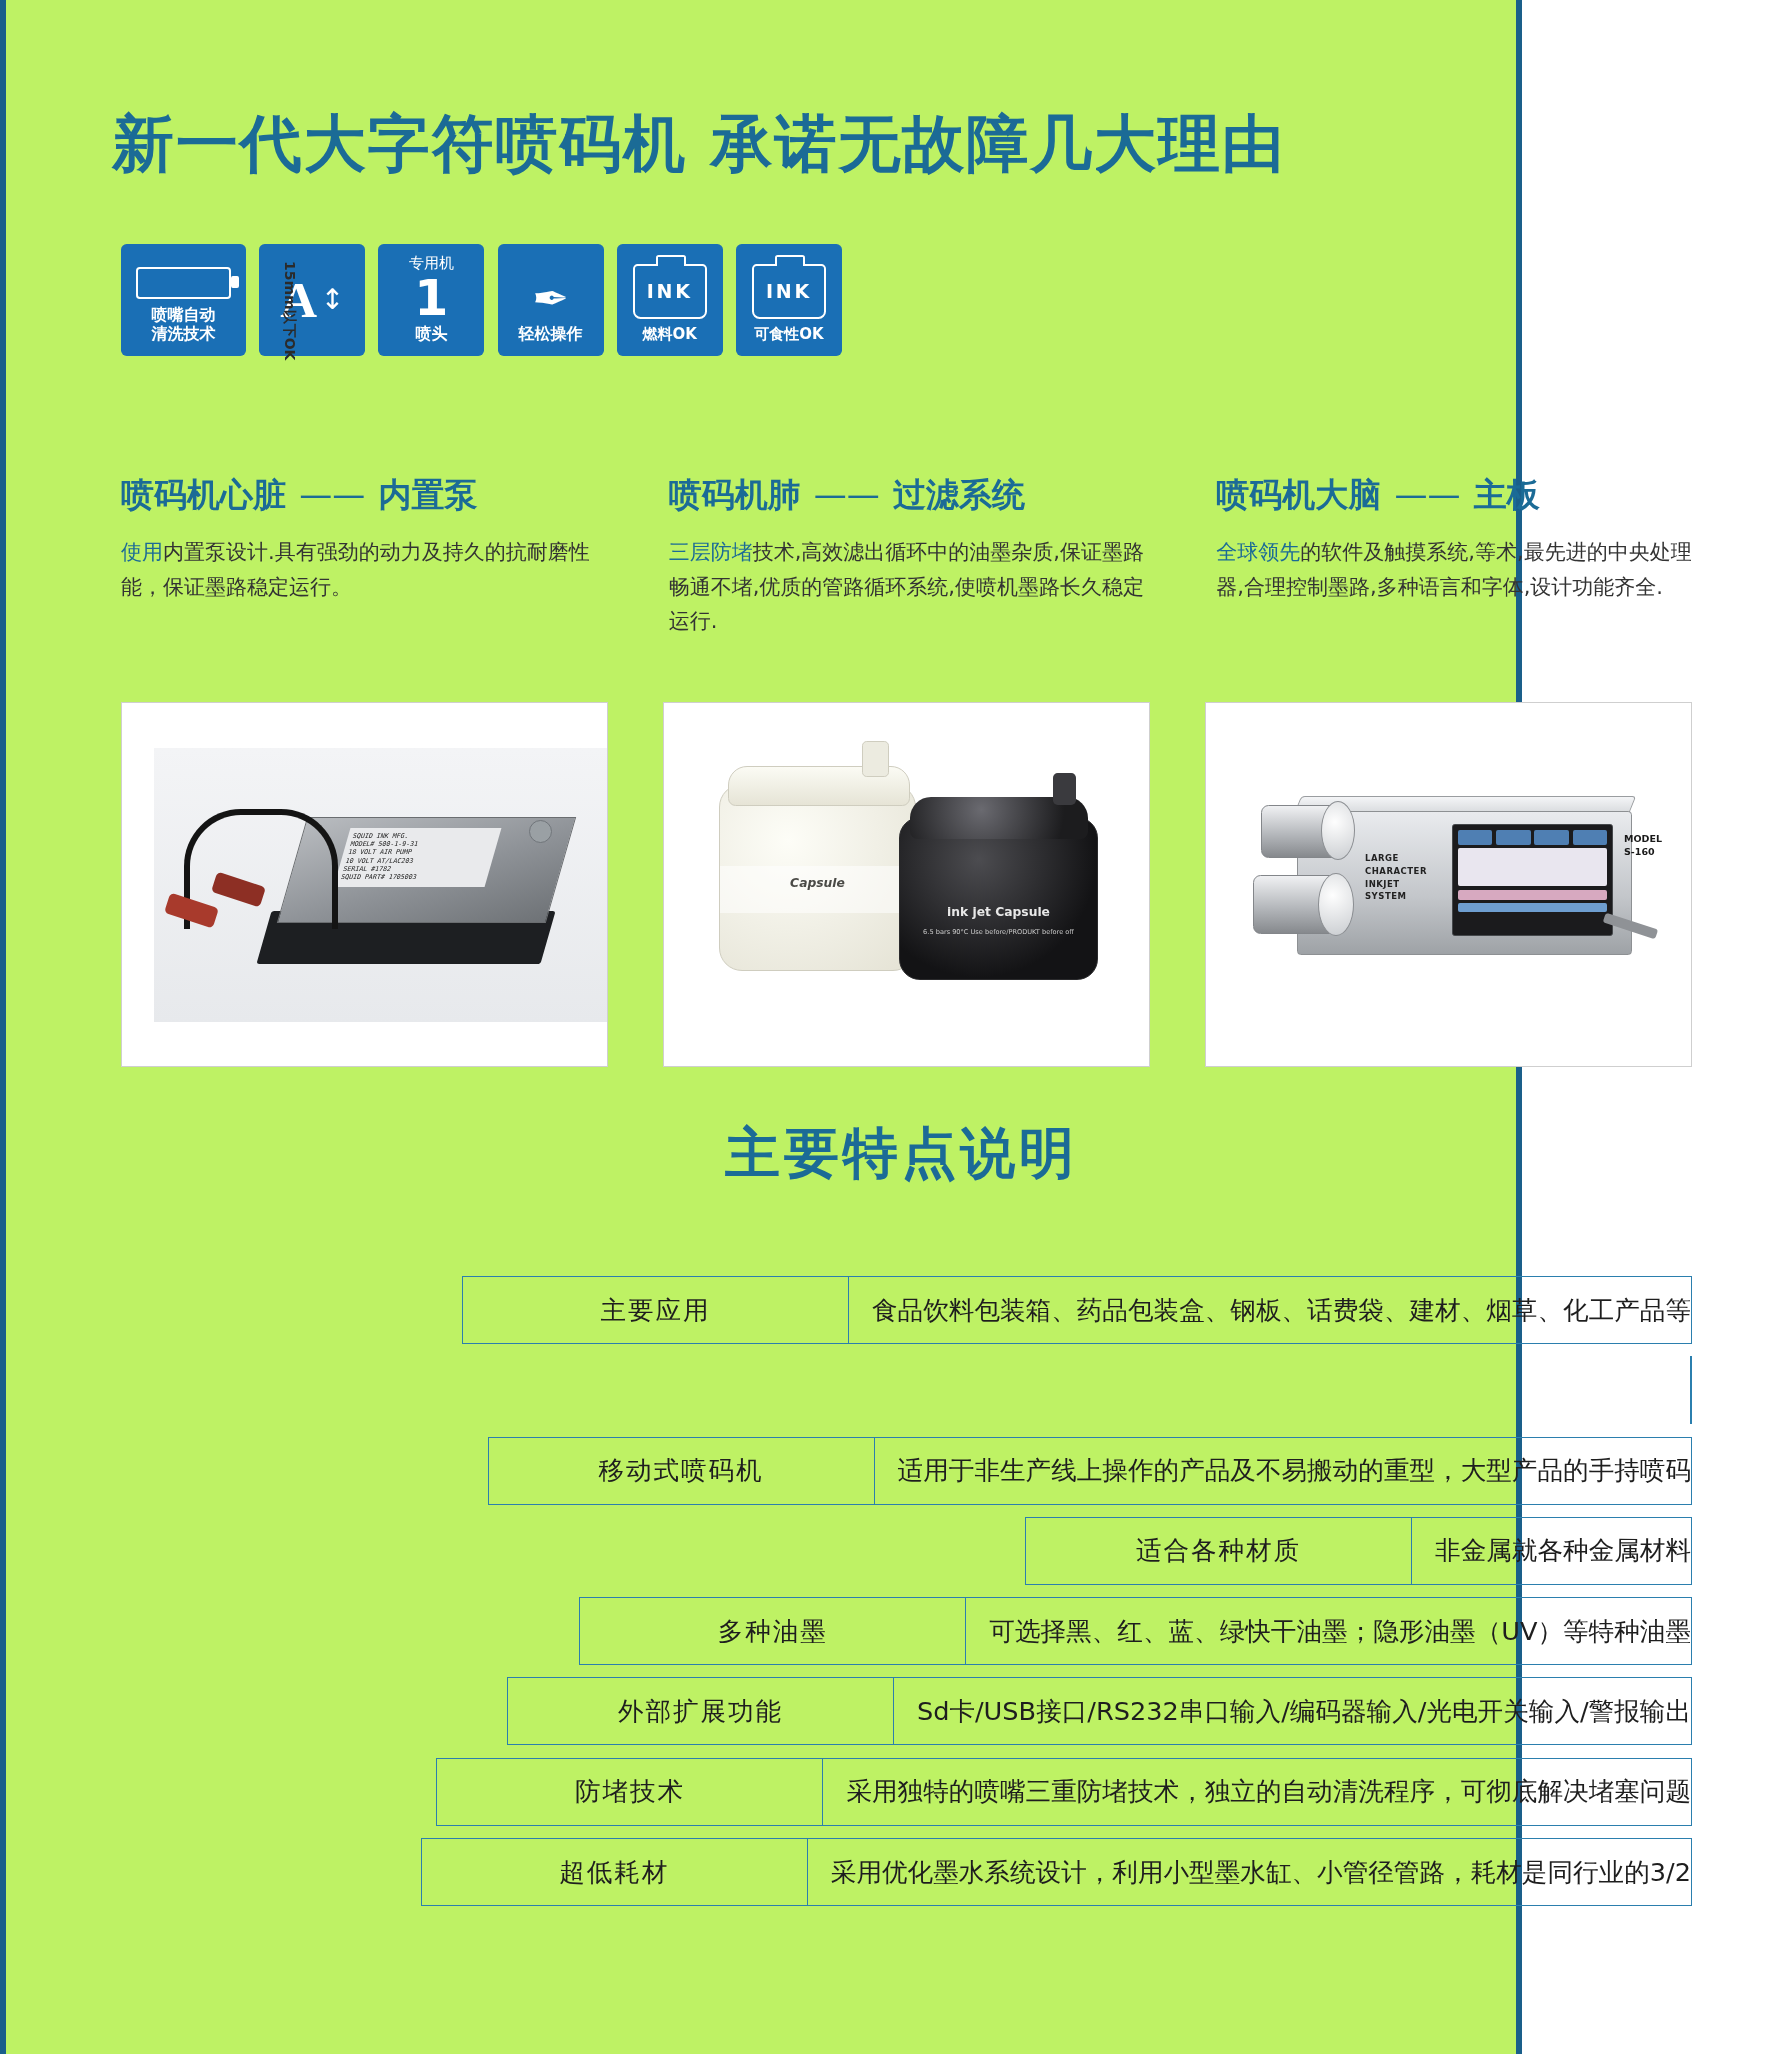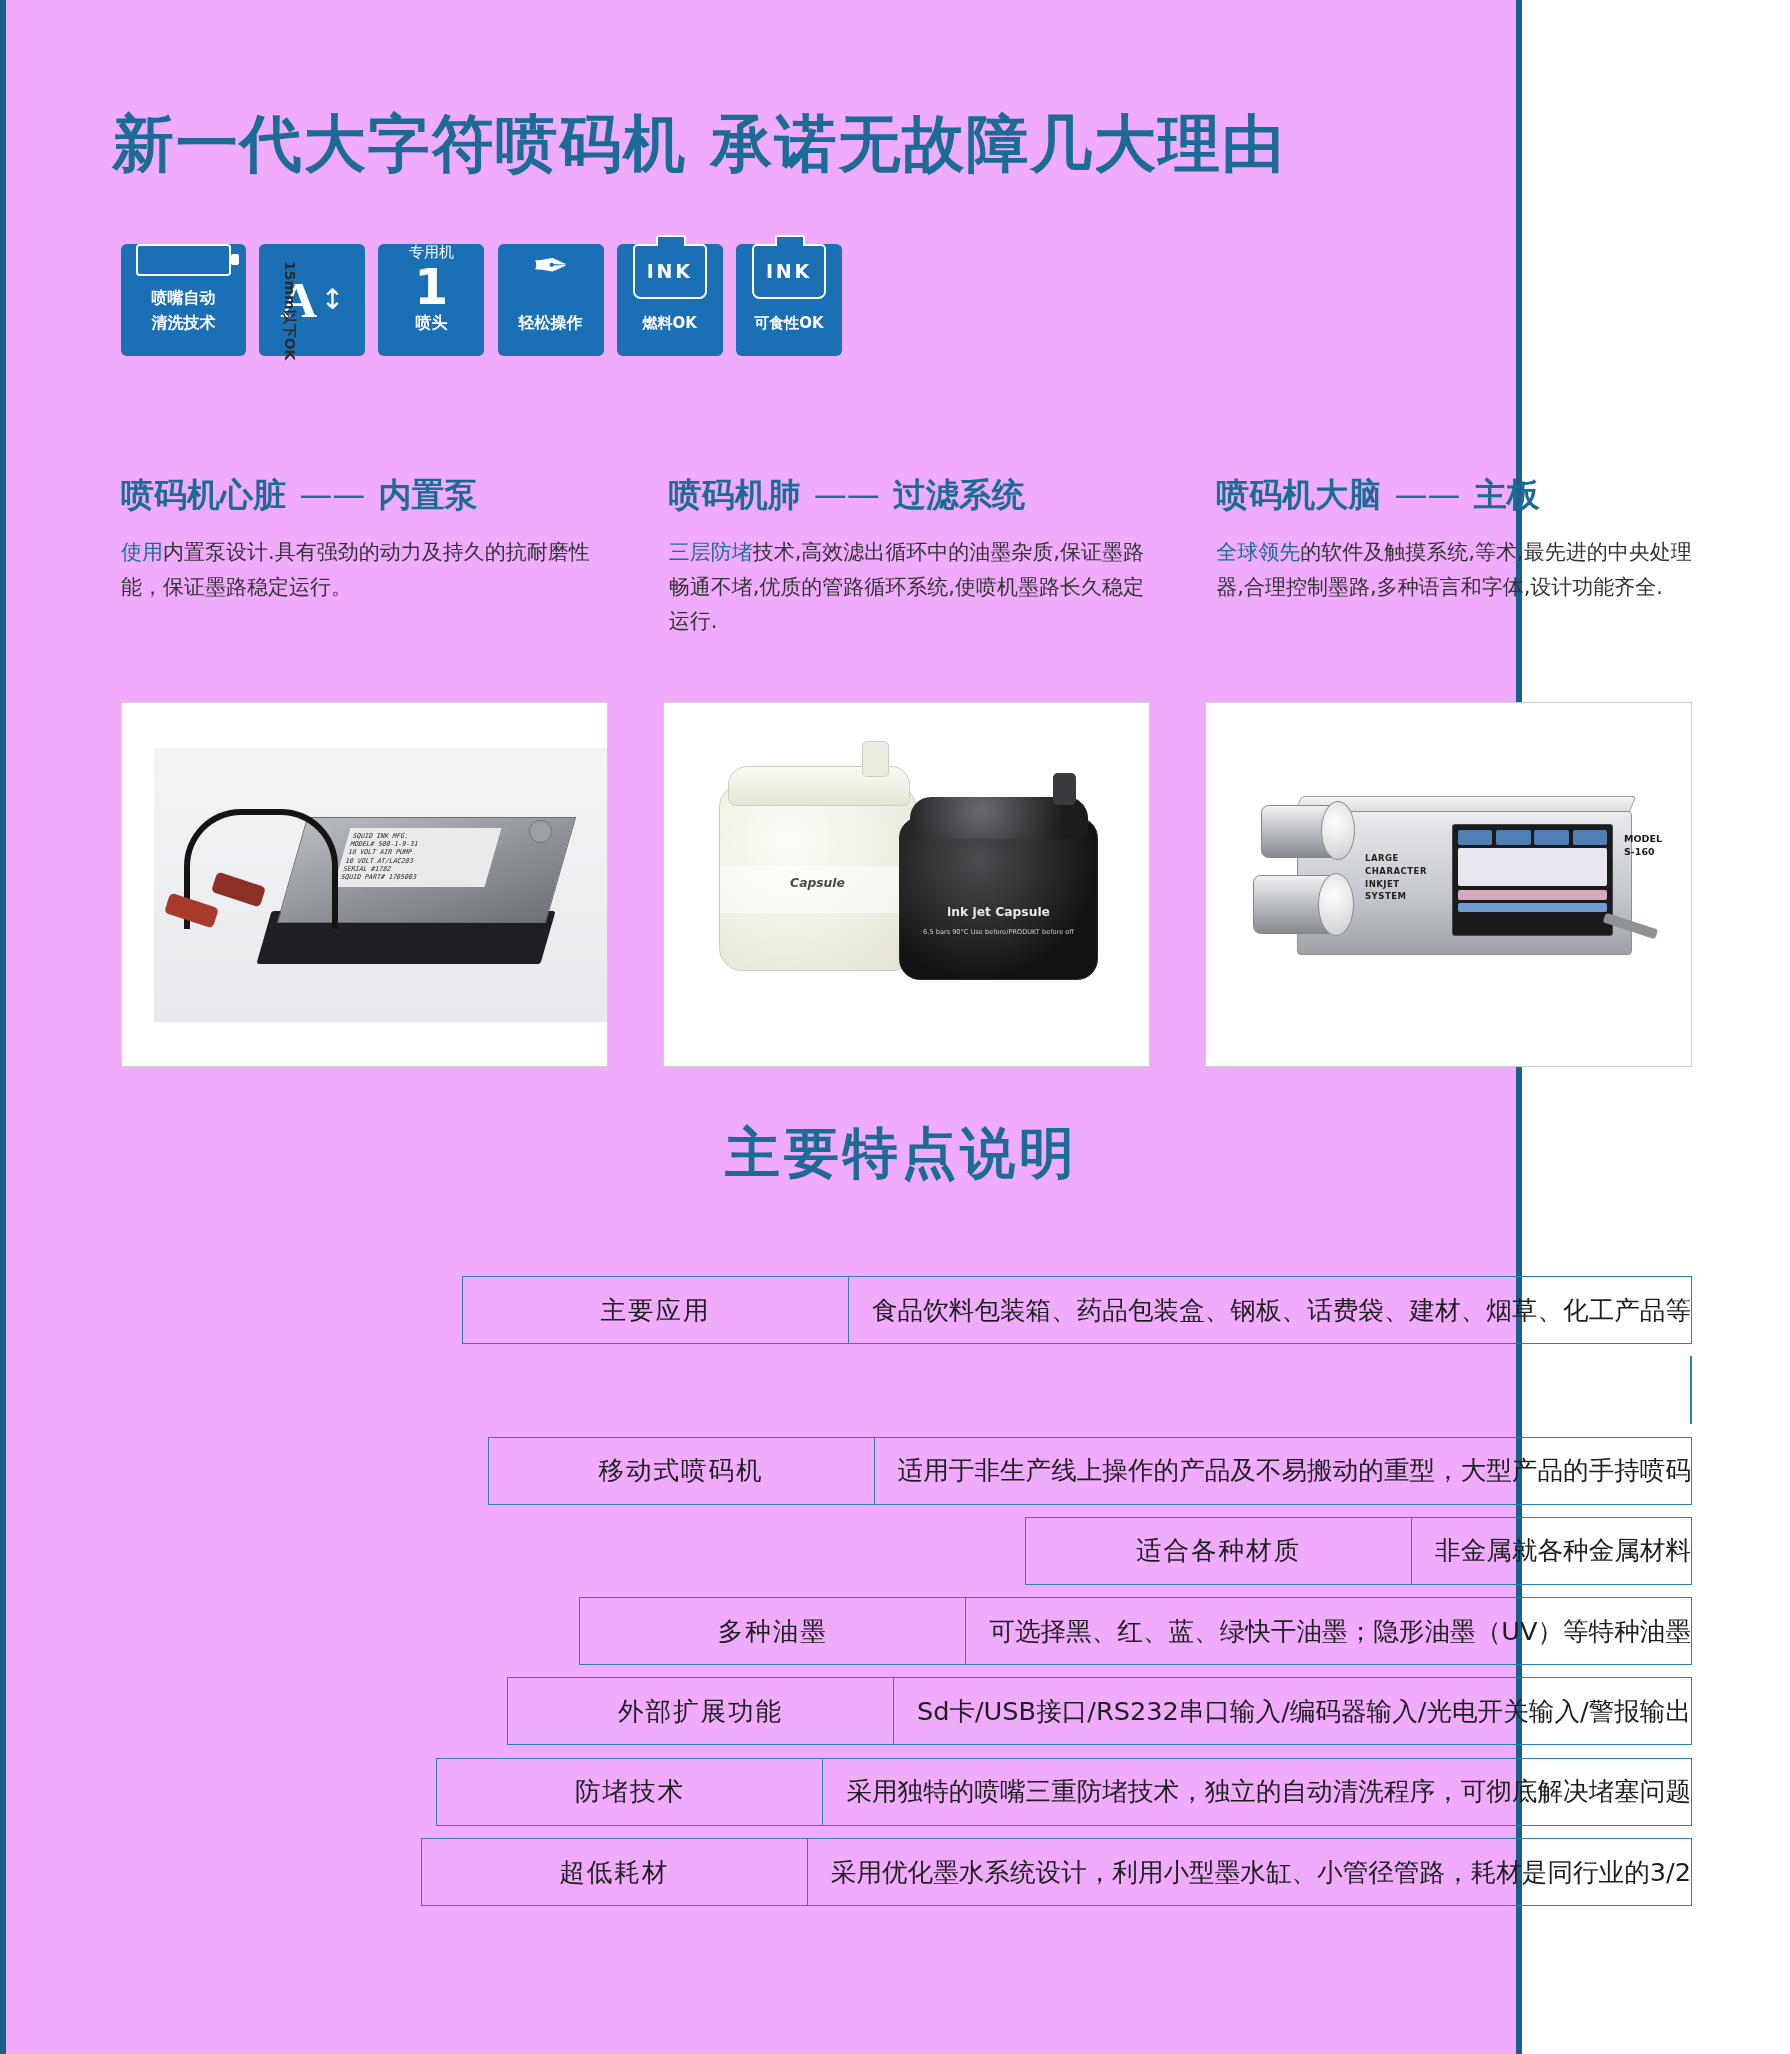--- a/index.html
+++ b/index.html
@@ -16,21 +16,21 @@
     overflow: hidden;
   }
   .page {
     position: absolute;
     left: 0; top: 0;
     width: 1522px;
     height: 2055px;
     box-sizing: border-box;
     border-left: 6.6px solid #1a5f8a;
     border-right: 6.6px solid #1a5f8a;
-    background: #f0abfc;
+    background: #bef264;
   }
   
   .title {
     position: absolute;
     left: 106px;
     top: 102px;
     font-size: 62px;
     letter-spacing: 1.9px;
     color: #1b6b96;
     font-weight: bold;
@@ -47,22 +47,22 @@
   }
   .badge {
     background: #1a6fb5;
     color: #fff;
     border-radius: 5.7px;
     position: relative;
     box-sizing: border-box;
     display: flex;
     flex-direction: column;
     align-items: center;
-    justify-content: space-between;
-    padding-bottom: 24px;
+    justify-content: flex-end;
+    padding-bottom: 13px;
     width: 106px;
     height: 112px;
     text-align: center;
     line-height: 1.15;
   }
   .badge .b-text {
     font-size: 16px;
     font-weight: bold;
   }
   .badge .b-text.small { font-size: 15px; }

